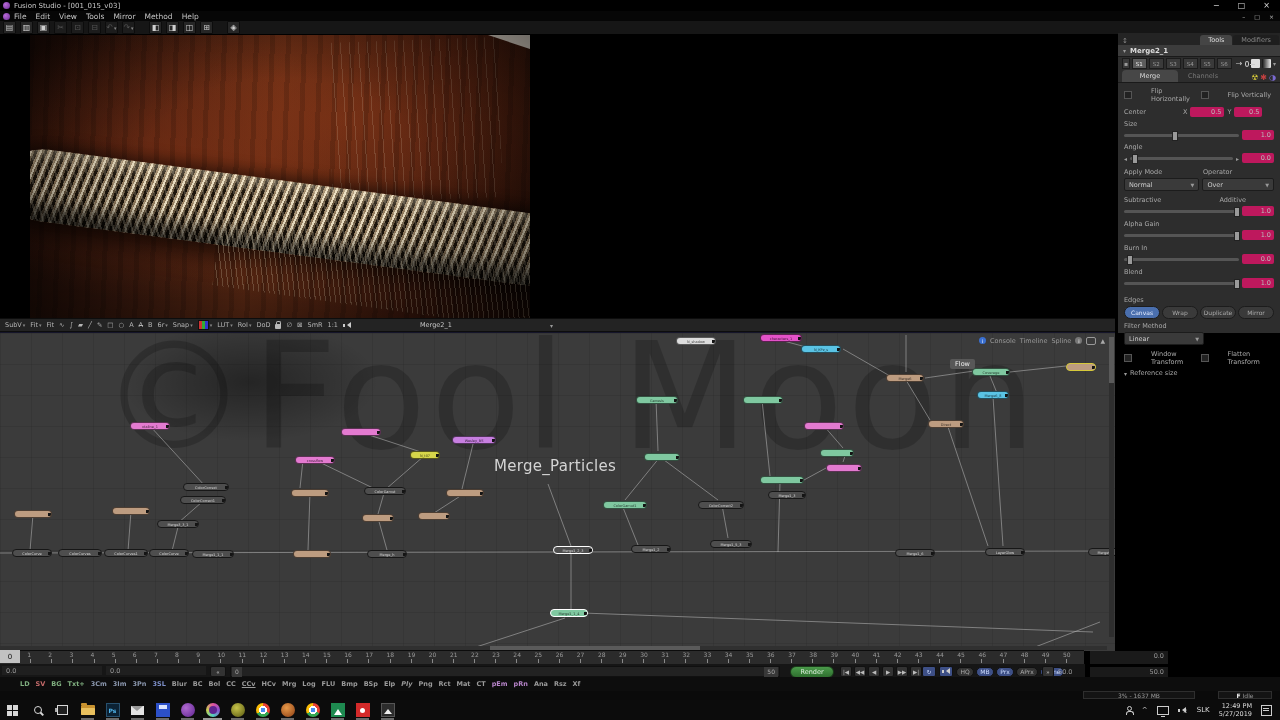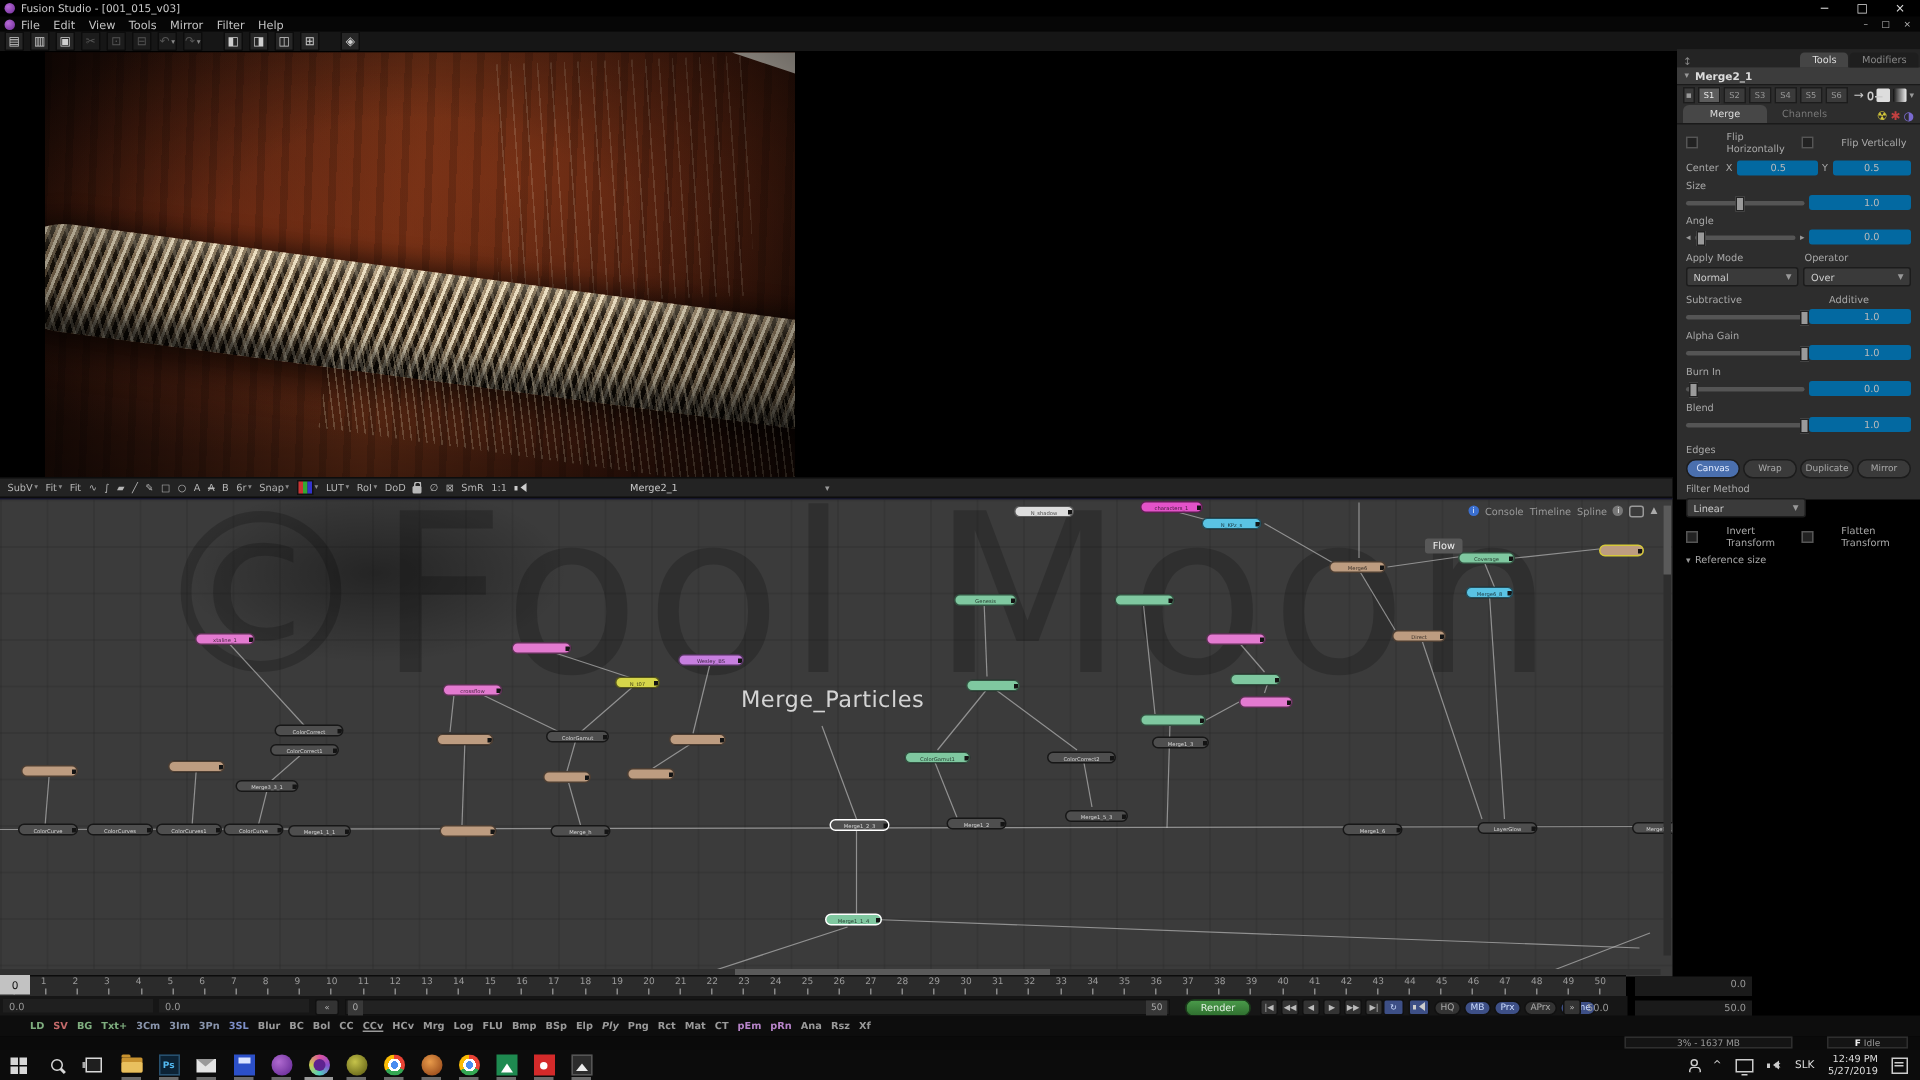--- a/index.html
+++ b/index.html
@@ -70,21 +70,21 @@
   .imgbtn{width:12px;height:9px;background:#ddd;border-radius:1px;}
   .gradbtn{width:12px;height:9px;background:linear-gradient(90deg,#111,#eee);border-radius:1px;}
   .subtab-row{height:12px;display:flex;align-items:flex-end;gap:2px;padding:0 4px;border-bottom:1px solid #1a1a1a;}
   .stab{width:56px;text-align:center;background:#474747;color:#ddd;border-radius:4px 4px 0 0;padding:2px 0;font-size:6.5px;}
   .stab2{width:46px;text-align:center;color:#777;padding:2px 0;}
   .subtab-row .sp{flex:1;}
   .ic-rad{color:#d6c93a;font-size:8px;} .ic-flo{color:#c04040;font-size:8px;} .ic-cir{color:#7a6ad0;font-size:8px;}
   .irow{display:flex;align-items:center;padding:0 6px;margin-top:4px;gap:3px;}
   .cb{width:6px;height:6px;background:#222;border:1px solid #555;display:inline-block;flex:none;}
   .lblw{width:74px;display:flex;align-items:center;gap:19px;}
-  .field{background:#0369a1;border-radius:2px;color:#bbb;text-align:right;padding:1px 21px;}
+  .field{background:#be185d;border-radius:2px;color:#bbb;text-align:right;padding:1px 3px;}
   .track{height:3px;background:#555;border-radius:2px;position:relative;flex:1;}
   .track .knob{position:absolute;top:-2.5px;width:4px;height:8px;background:#9a9a9a;border:1px solid #222;}
   .ddown{background:#3a3a3a;border:1px solid #1c1c1c;border-radius:2px;color:#ccc;display:flex;align-items:center;justify-content:space-between;padding:1.5px 4px;}
   .ddown .dd{color:#999;font-size:5px;}
   .ebtn{flex:1;text-align:center;background:#3a3a3a;border:1px solid #1c1c1c;border-radius:7px;padding:2px 0;color:#aaa;font-size:6px;}
   .ebtn.active{background:#4a6fae;color:#e4ecff;}
   .arr{color:#999;font-size:6px;}
   
   #flow{position:absolute;left:0;top:332px;width:1115px;height:318px;background-color:#3b3b3b;
     background-image:linear-gradient(rgba(0,0,0,.08) 1px,transparent 1px),linear-gradient(90deg,rgba(0,0,0,.08) 1px,transparent 1px);
@@ -181,21 +181,21 @@
   <span>Fusion Studio - [001_015_v03]</span>
   <span class="wctl">
     <span>−</span>
     <span>□</span>
     <span>×</span>
   </span>
 </div>
 
 <div id="menubar">
   <span class="applogo"></span>
-  <span id="menuitems"><span class="mitem">File</span><span class="mitem">Edit</span><span class="mitem">View</span><span class="mitem">Tools</span><span class="mitem">Mirror</span><span class="mitem">Filter</span><span class="mitem">Help</span></span>
+  <span id="menuitems"><span class="mitem">File</span><span class="mitem">Edit</span><span class="mitem">View</span><span class="mitem">Tools</span><span class="mitem">Mirror</span><span class="mitem">Method</span><span class="mitem">Help</span></span>
   <span class="wctl2">
     <span>–</span>
     <span>□</span>
     <span>×</span>
   </span>
 </div>
 
 <div id="maintoolbar">
     <span class="tbtn">▤</span>
     <span class="tbtn">▥</span>
@@ -454,21 +454,21 @@
     </div>
   <div class="irow" style="margin-top:2px;">
     <span class="ddown" style="width:70px;">
         <span>Linear</span>
         <span class="dd">▼</span>
       </span>
   </div>
   <div class="irow" style="margin-top:5px;">
     <span class="lblw">
         <span class="cb"></span>
-        <span>Invert Transform</span>
+        <span>Window Transform</span>
       </span>
     <span class="lblw">
         <span class="cb"></span>
         <span>Flatten Transform</span>
       </span>
   </div>
   <div class="irow" style="margin-top:3px;">
     <span class="arr">▾</span>
     <span>Reference size</span>
   </div>

